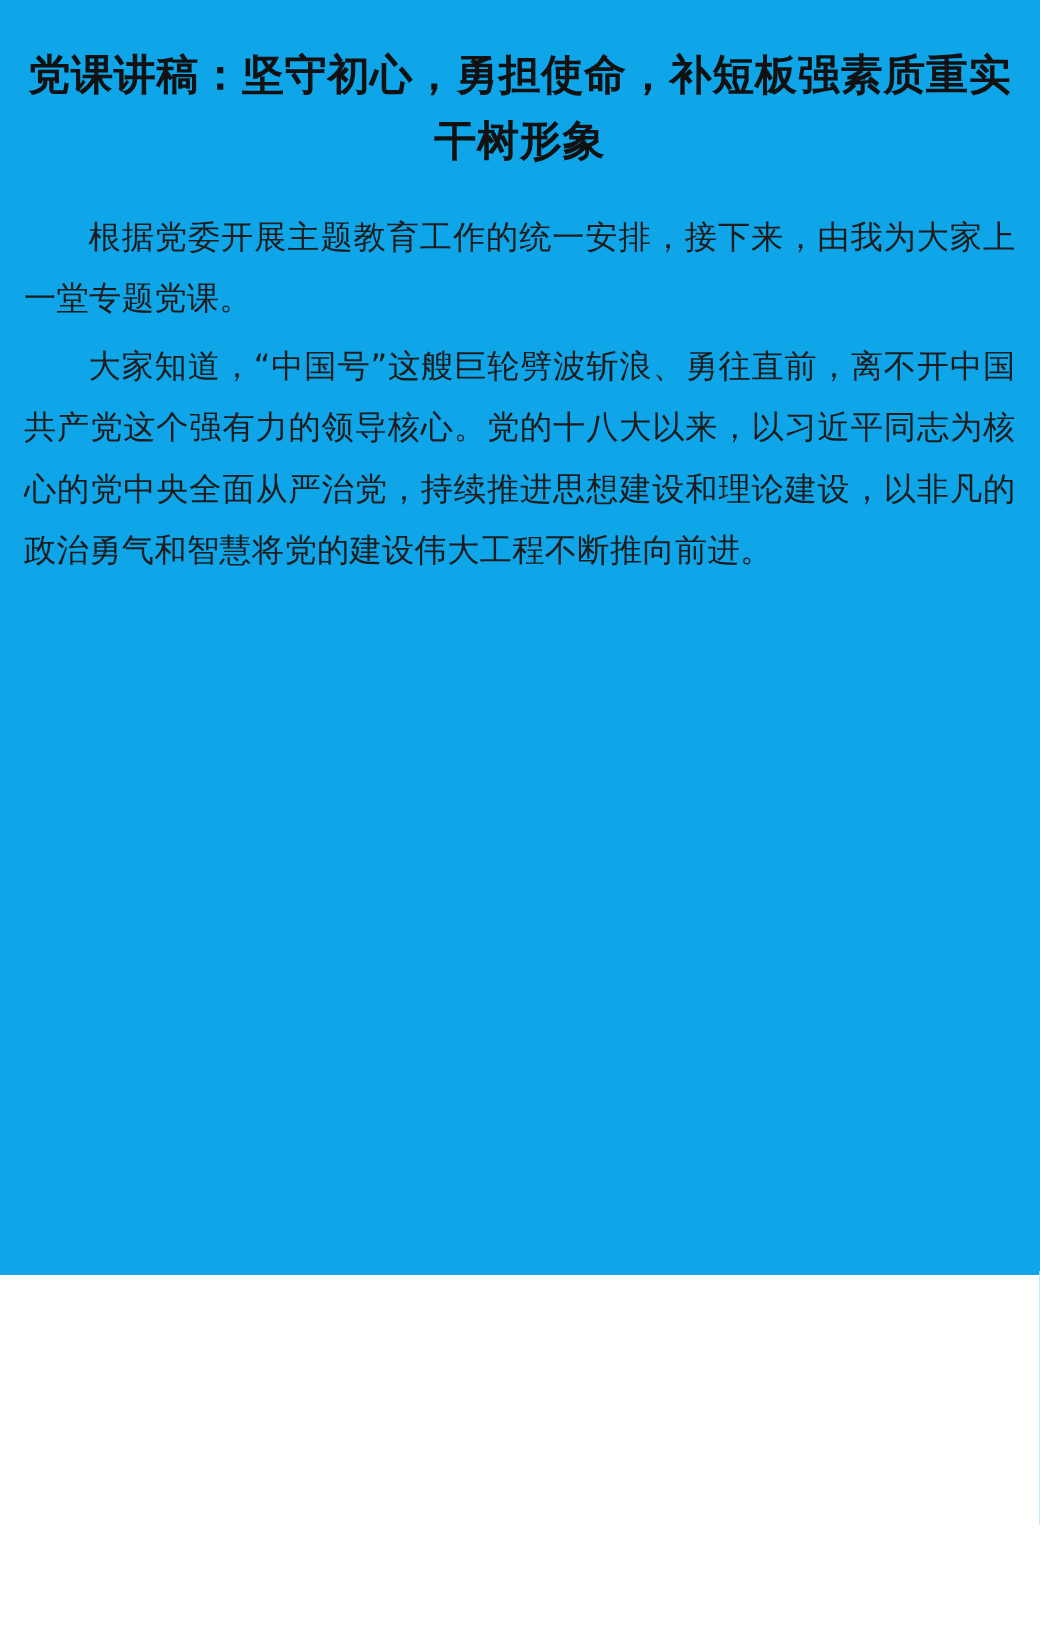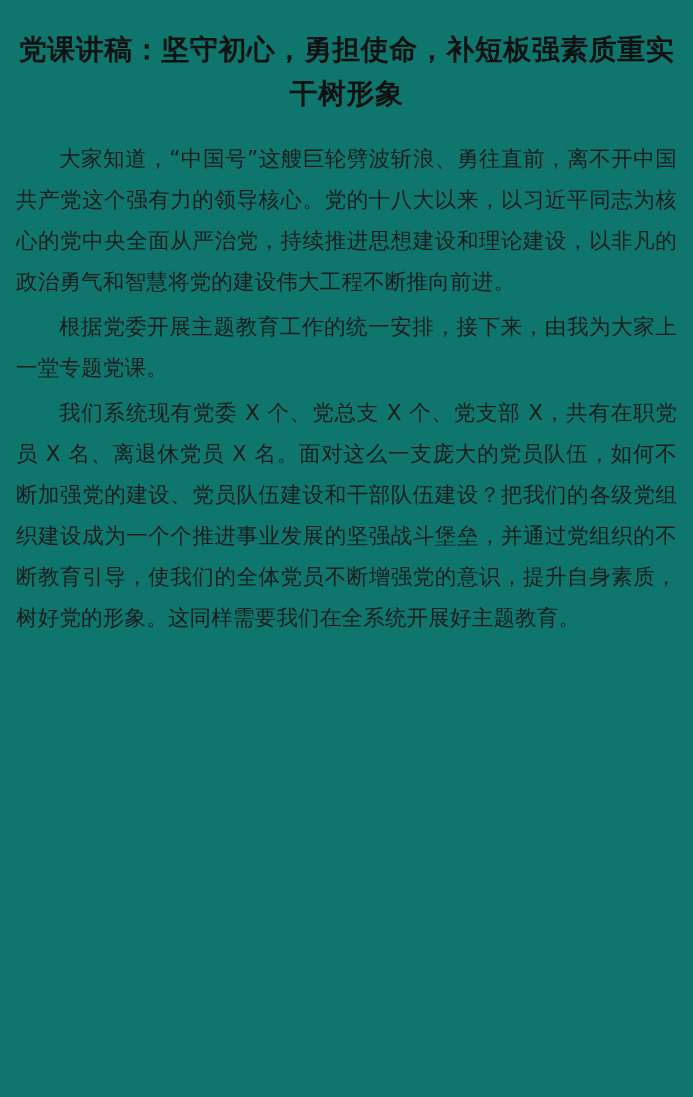--- a/index.html
+++ b/index.html
@@ -9,24 +9,24 @@
   }
   body {
     width: 693px;
     height: 1097px;
     font-family: "DejaVu Sans", "Liberation Sans", sans-serif;
     color: #1a1a1a;
     overflow: hidden;
   }
   .page {
     width: 693px;
-    height: 1097px;
+    height: 850px;
     box-sizing: border-box;
     padding: 28px 16px 0 16px;
-    background: #0f766e;
+    background: #0ea5e9;
   }
   .doc-title {
     font-size: 28px;
     line-height: 44px;
     font-weight: 700;
     text-align: center;
     letter-spacing: 0.5px;
     color: #111111;
     margin: 0 0 22px 0;
     padding: 0 2px;
@@ -41,16 +41,15 @@
     text-indent: 2em;
     letter-spacing: 0.2px;
   }
 </style>
 </head>
 <body>
 
 <div class="page">
   <h1 class="doc-title">党课讲稿：坚守初心，勇担使命，补短板强素质重实干树形象</h1>
 
+  <p class="body-text">根据党委开展主题教育工作的统一安排，接下来，由我为大家上一堂专题党课。</p>
   <p class="body-text">大家知道，“中国号”这艘巨轮劈波斩浪、勇往直前，离不开中国共产党这个强有力的领导核心。党的十八大以来，以习近平同志为核心的党中央全面从严治党，持续推进思想建设和理论建设，以非凡的政治勇气和智慧将党的建设伟大工程不断推向前进。</p>
-  <p class="body-text">根据党委开展主题教育工作的统一安排，接下来，由我为大家上一堂专题党课。</p>
-  <p class="body-text">我们系统现有党委 X 个、党总支 X 个、党支部 X，共有在职党员 X 名、离退休党员 X 名。面对这么一支庞大的党员队伍，如何不断加强党的建设、党员队伍建设和干部队伍建设？把我们的各级党组织建设成为一个个推进事业发展的坚强战斗堡垒，并通过党组织的不断教育引导，使我们的全体党员不断增强党的意识，提升自身素质，树好党的形象。这同样需要我们在全系统开展好主题教育。</p>
 </div>
 
 </body></html>

